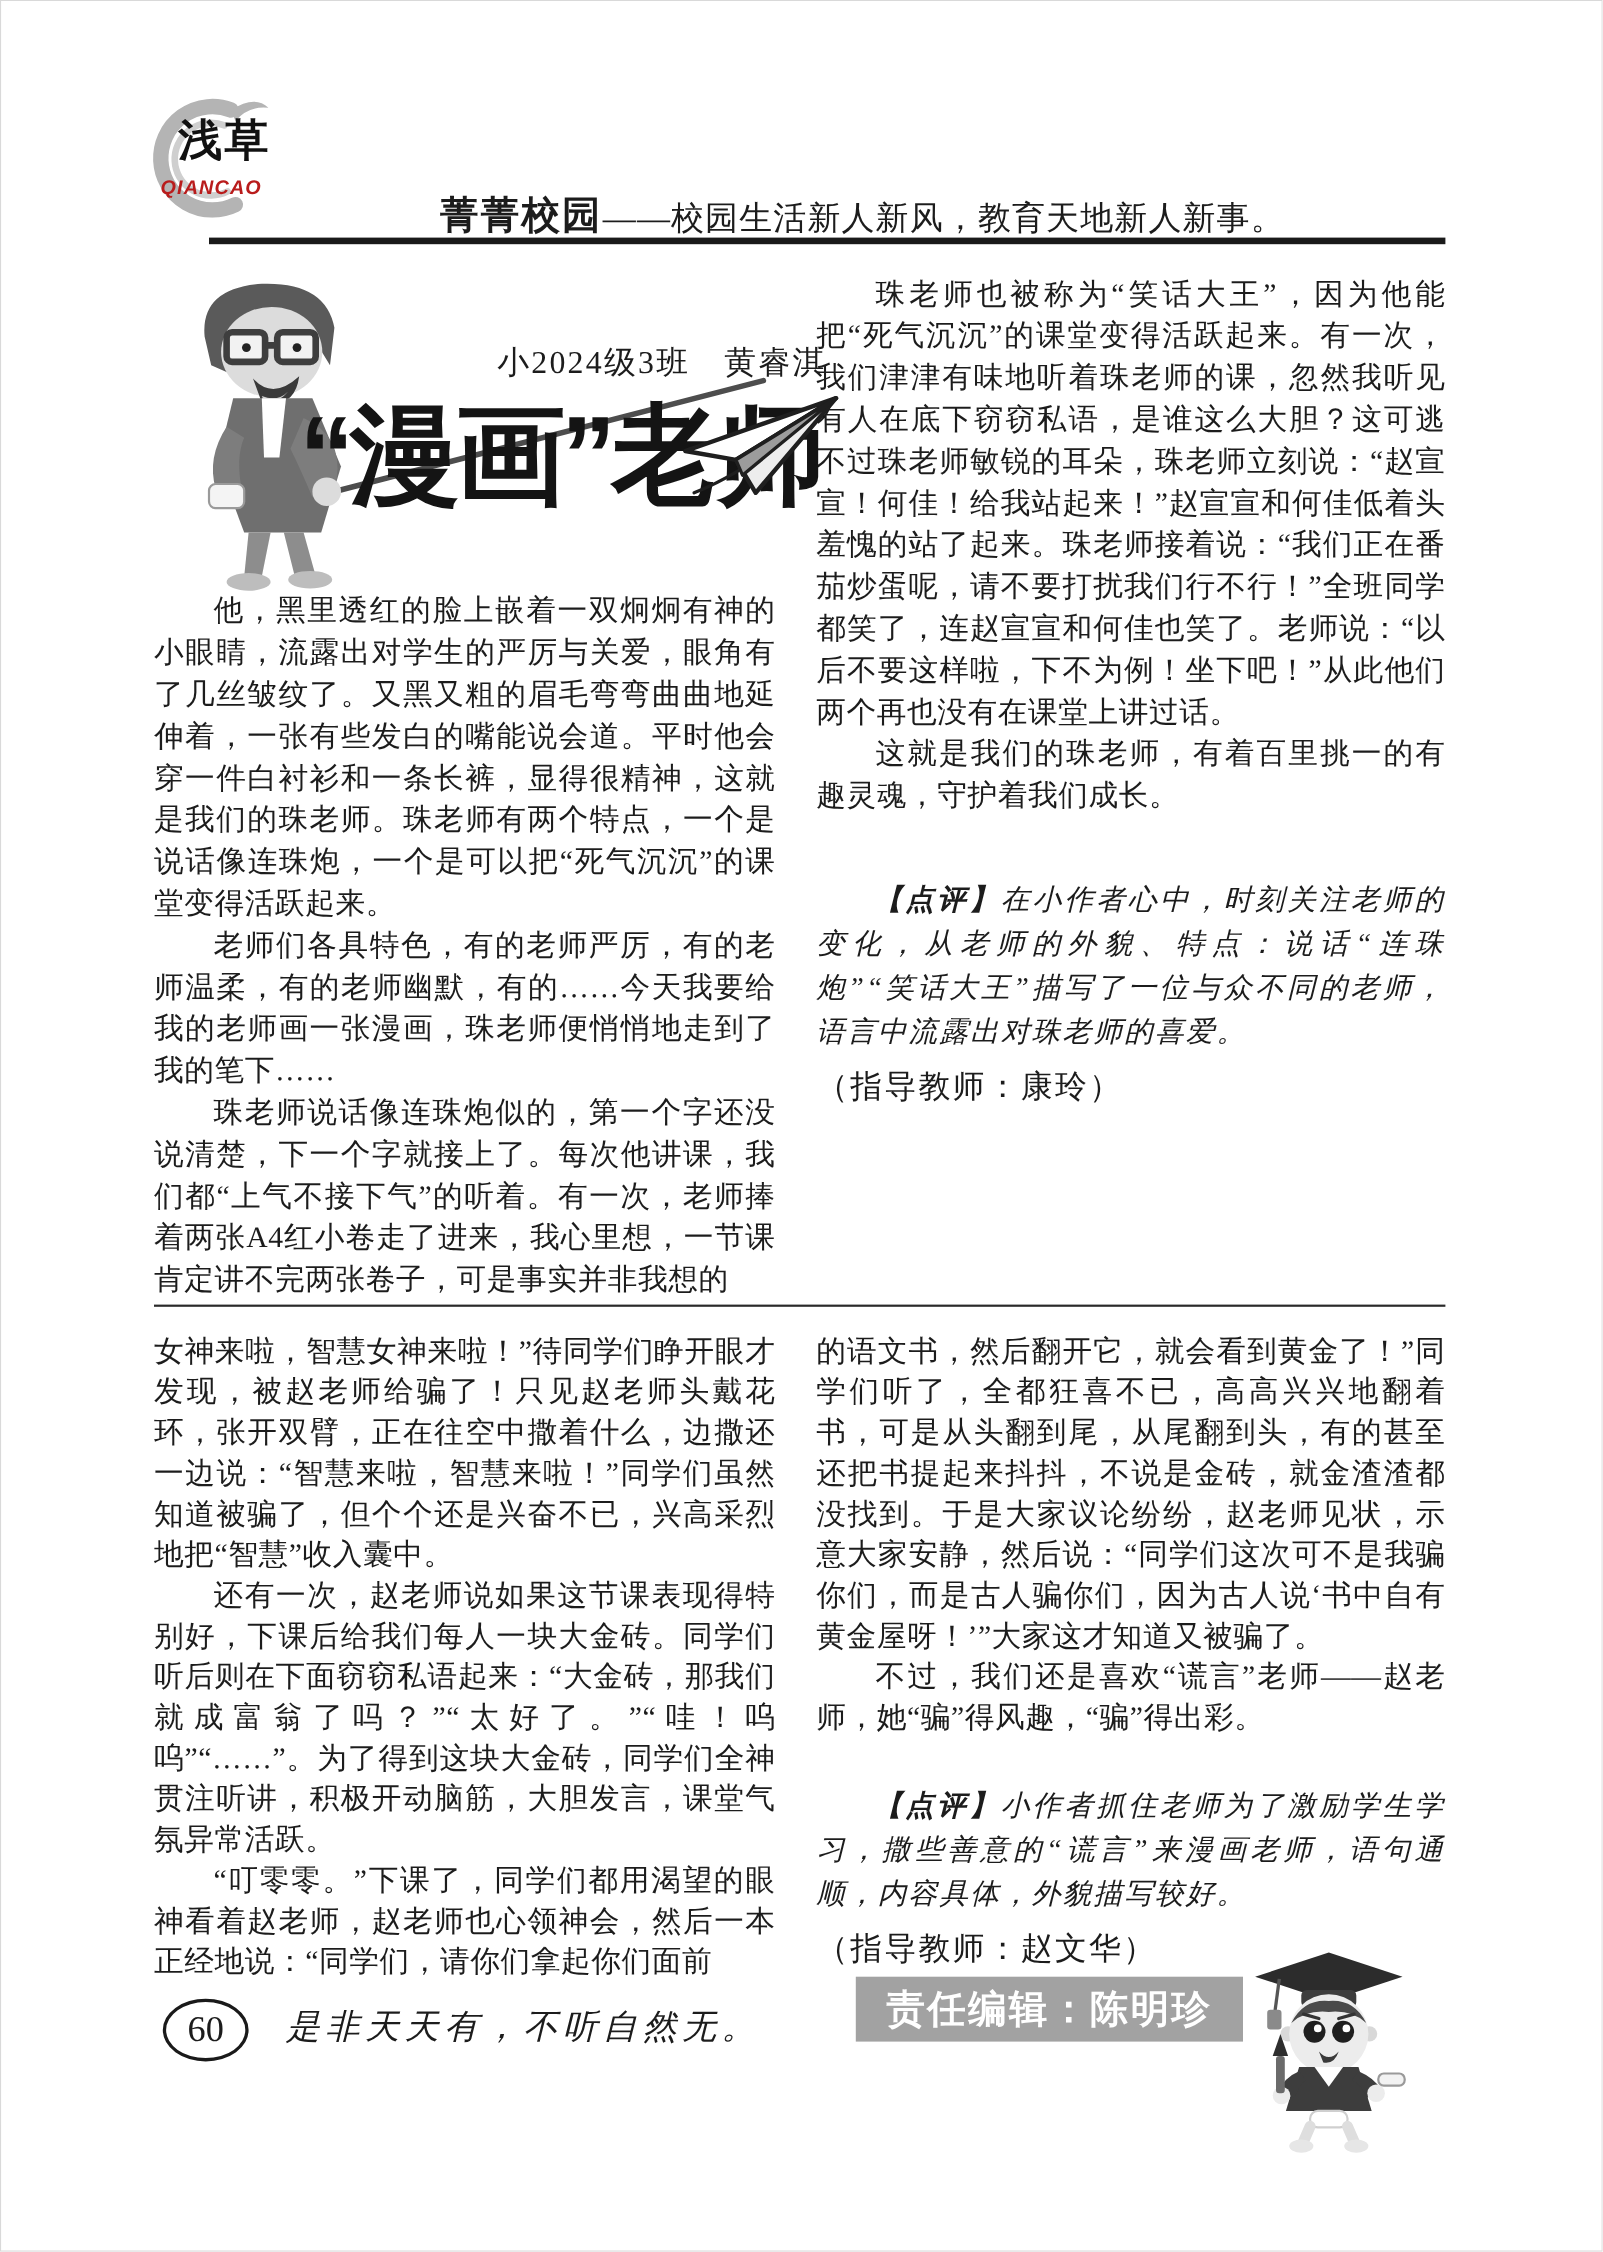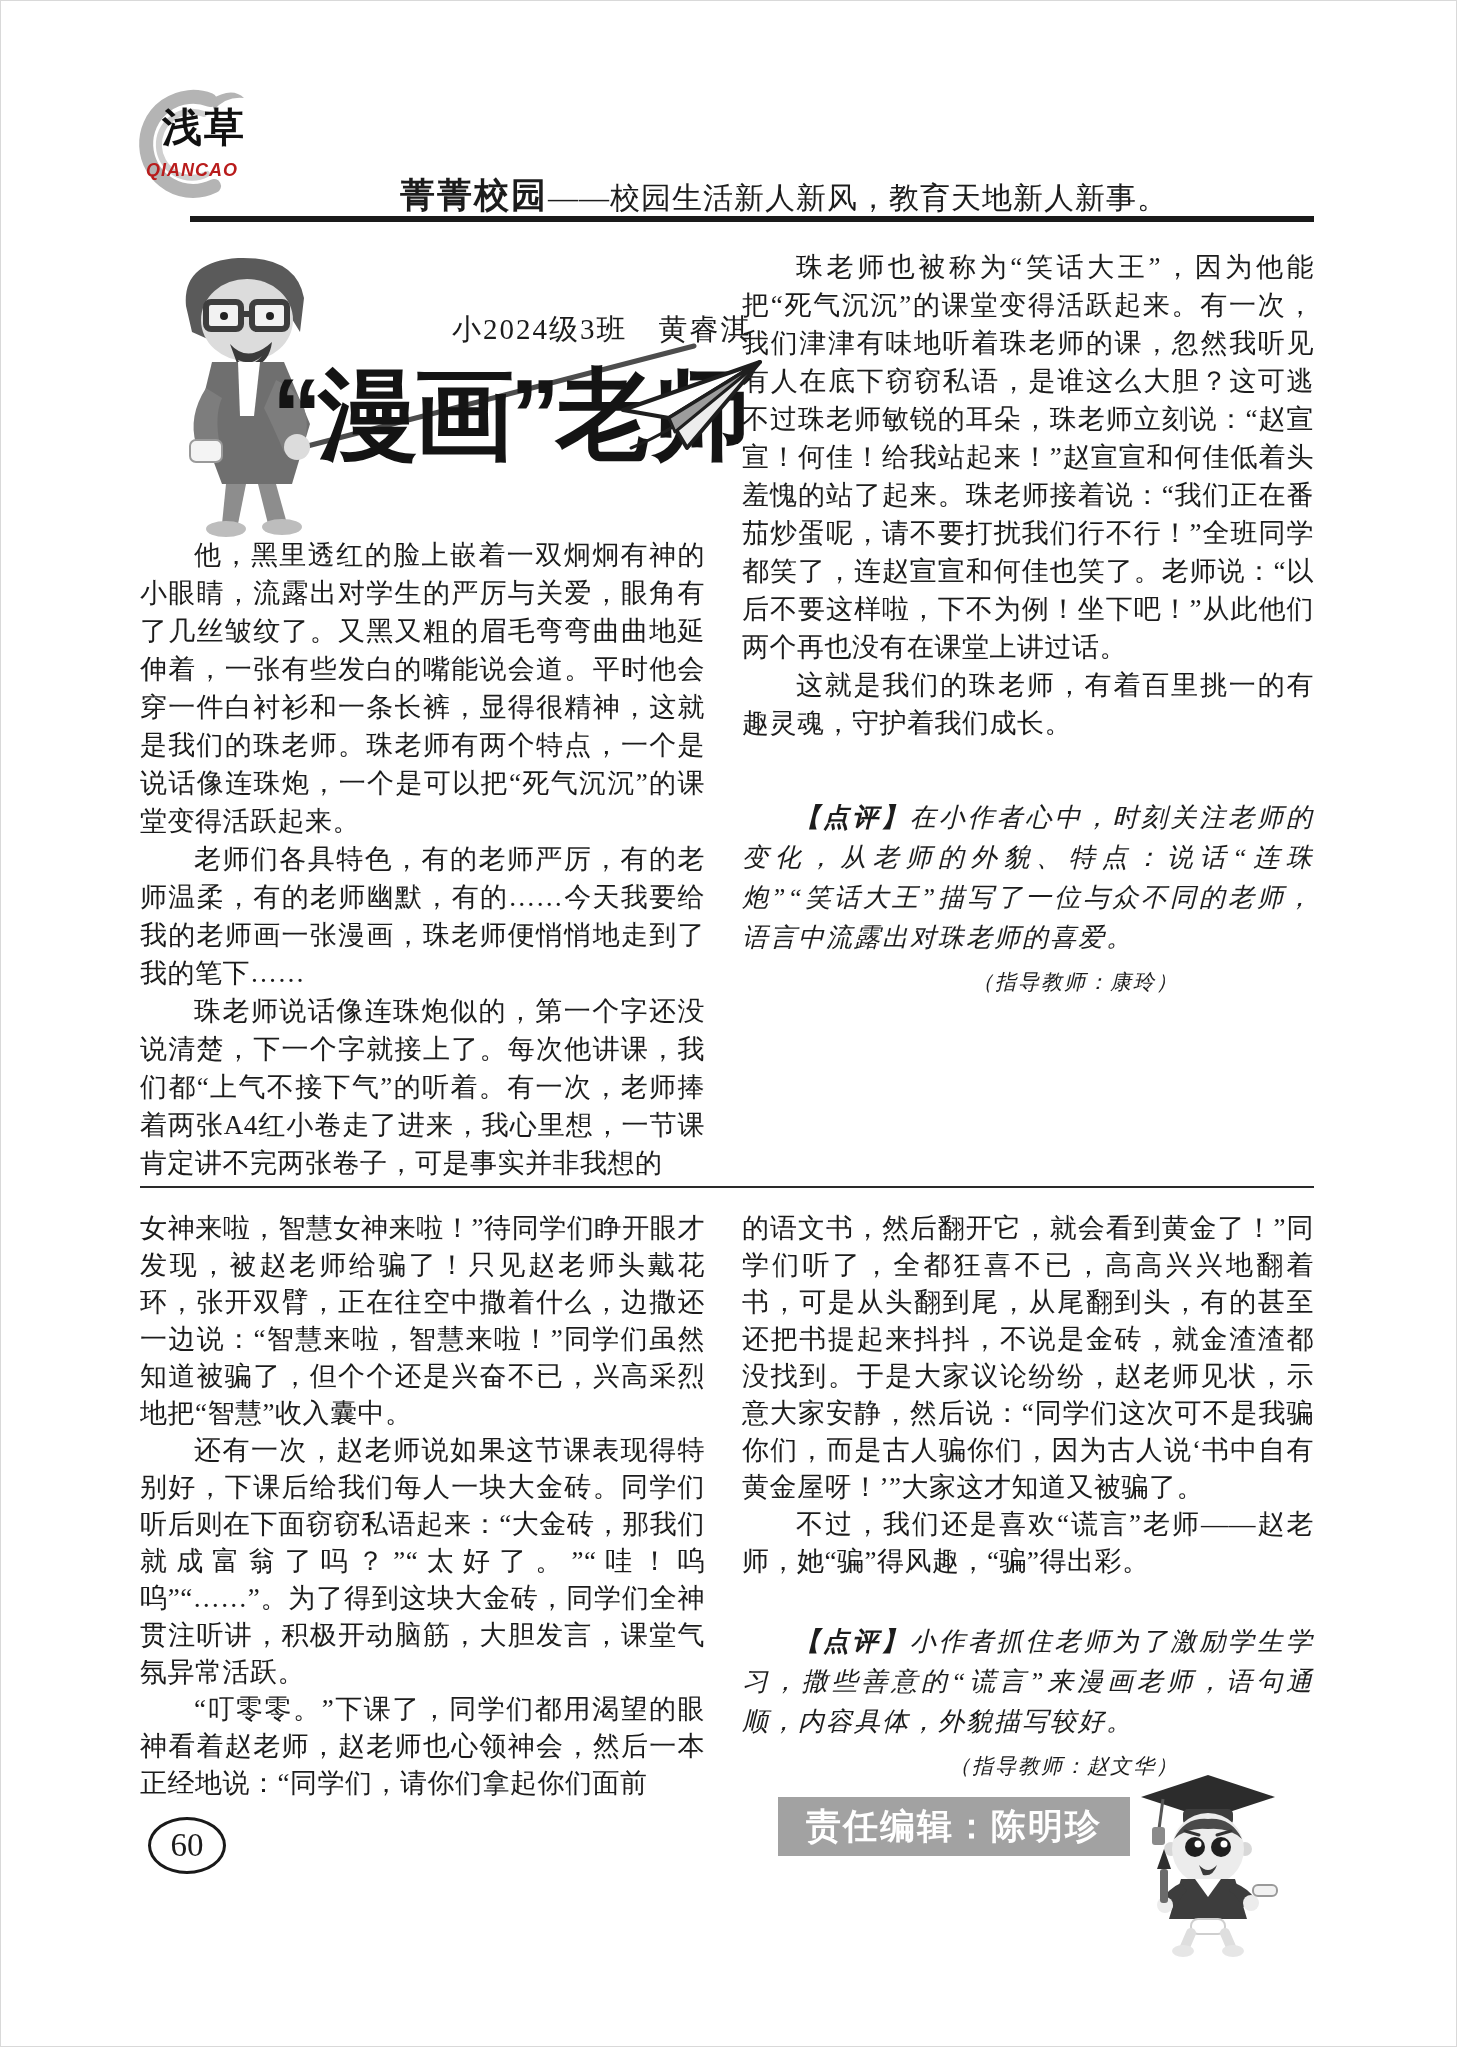--- a/index.html
+++ b/index.html
@@ -40,22 +40,22 @@
   .article-title { position:absolute; left:132px; top:116px; font-size:100px; line-height:1;
                    font-weight:900; font-family:"Liberation Sans","DejaVu Sans",sans-serif;
                    letter-spacing:-4px; color:#141414; z-index:1; white-space:nowrap; }
   .teacher-illo { position:absolute; left:-6px; top:0; z-index:0; }
   .airplane-illo { position:absolute; left:475px; top:108px; z-index:2; }
 
   
   .comment { margin-top:56px; font-style:italic; font-size:26px; line-height:40px;
              letter-spacing:2px; text-indent:2em; }
   .comment-label { font-weight:bold; font-style:italic; }
-  .credit { margin-top:10px; text-align:right; padding-right:135px; font-size:21px;
-            font-style:italic; letter-spacing:2px; }
+  .credit { margin-top:10px; padding-right:135px; font-size:29px;
+            letter-spacing:2px; }
   .art2-right .comment { margin-top:42px; }
 
   .article-divider { position:absolute; left:140px; top:1186px; width:1174px; height:2px; background:#2a2a2a; }
 
   
   .page-number { position:absolute; left:148px; top:1817px; width:78px; height:57px;
                  border:3px solid #1a1a1a; border-radius:50%; display:flex;
                  align-items:center; justify-content:center; font-size:33px; }
   .motto { position:absolute; left:260px; top:1822px; font-size:31px; font-style:italic;
            letter-spacing:5px; white-space:nowrap; }
@@ -154,20 +154,21 @@
     <p class="indent">不过，我们还是喜欢“谎言”老师——赵老师，她“骗”得风趣，“骗”得出彩。</p>
     <div class="comment">
       <span class="comment-label">【点评】</span><span>小作者抓住老师为了激励学生学习，撒些善意的“谎言”来漫画老师，语句通顺，内容具体，外貌描写较好。</span>
     </div>
     <div class="credit">（指导教师：赵文华）</div>
   </div>
 
   <div class="page-number">
     <span>60</span>
   </div>
+  <div class="motto">是非天天有，不听自然无。</div>
   <div class="editor-bar">责任编辑：陈明珍</div>
 
   <svg class="mascot-illo" width="150" height="185" viewBox="0 0 150 185">
 
     <polygon points="75,2 142,24 75,46 8,24" fill="#2c2c2c"></polygon>
     <rect x="50" y="36" width="50" height="16" rx="5" fill="#3d3d3d"></rect>
     <path d="M30,26 L26,56" stroke="#555" stroke-width="3"></path>
     <rect x="19" y="54" width="13" height="18" rx="3" fill="#8a8a8a"></rect>
 
     <circle cx="38" cy="76" r="7" fill="#d8d8d8"></circle>

